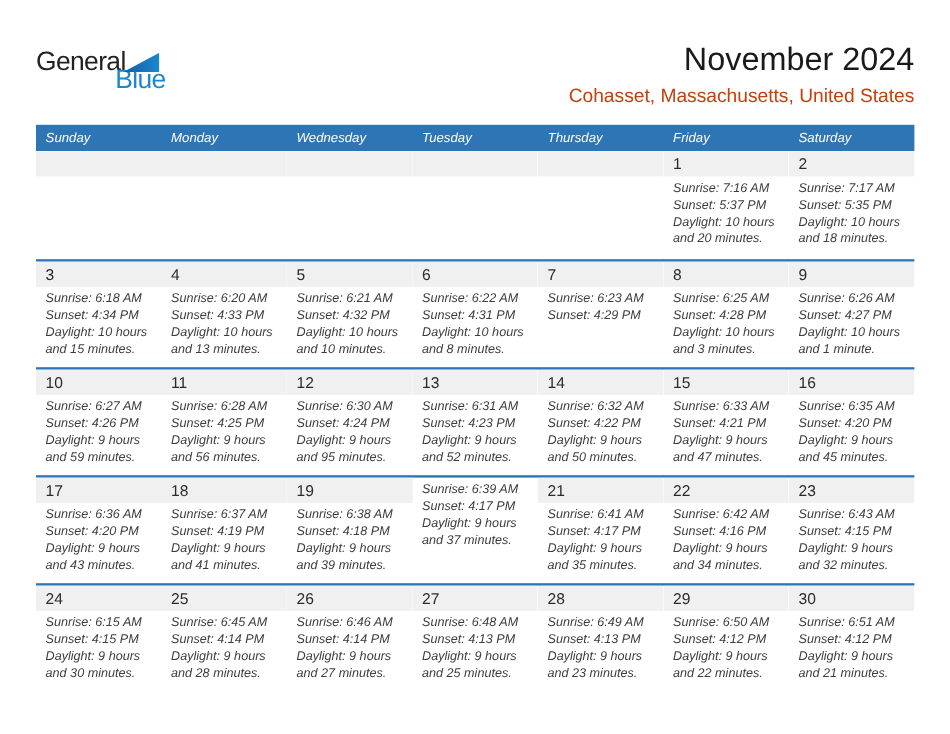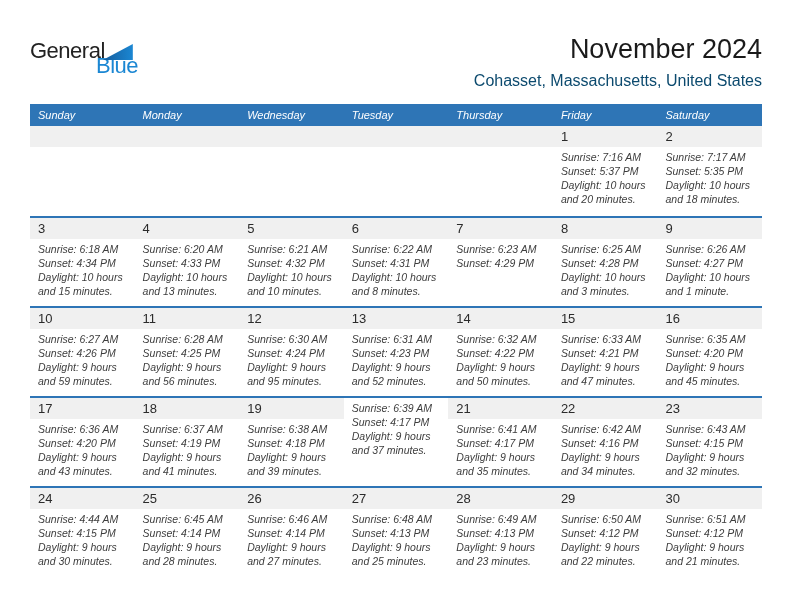--- a/index.html
+++ b/index.html
@@ -34,21 +34,21 @@
     display:inline-block;width:30px;height:16px;margin-left:-2px;margin-bottom:2px;
     background:linear-gradient(90deg,#155d9d,#1b87d3);
     clip-path:polygon(0 100%,100% 0,100% 100%);
   }
   .logo-blue{
     display:block;font-size:22px;color:var(--logo-blue);
     letter-spacing:-0.5px;margin-top:-7px;padding-left:66px;
   }
   .titles{text-align:right;flex:1;}
   .month-title{font-size:27px;line-height:30px;color:#1a1a1a;}
-  .location-subtitle{font-size:16px;line-height:18px;color:#0c4a6e;margin-top:8px;}
+  .location-subtitle{font-size:16px;line-height:18px;color:#c2410c;margin-top:8px;}
 
   
   .calendar{width:732px;}
   .weekday-row{
     display:flex;height:22px;background:var(--accent);font-style:italic;
   }
   .weekday-cell{
     flex:1;color:#ffffff;font-size:11px;
     display:flex;align-items:center;padding-left:8px;
   }
@@ -380,21 +380,21 @@
       <div>Daylight: 9 hours and 32 minutes.</div>
     </div>
   </div>
         </div>
         <div class="week-row">
           <div class="day-cell">
     <div class="day-band">
       <span class="day-number">24</span>
     </div>
     <div class="day-info">
-      <div>Sunrise: 4:44 AM</div>
+      <div>Sunrise: 6:15 AM</div>
       <div>Sunset: 4:15 PM</div>
       <div>Daylight: 9 hours and 30 minutes.</div>
     </div>
   </div>
           <div class="day-cell">
     <div class="day-band">
       <span class="day-number">25</span>
     </div>
     <div class="day-info">
       <div>Sunrise: 6:45 AM</div>

